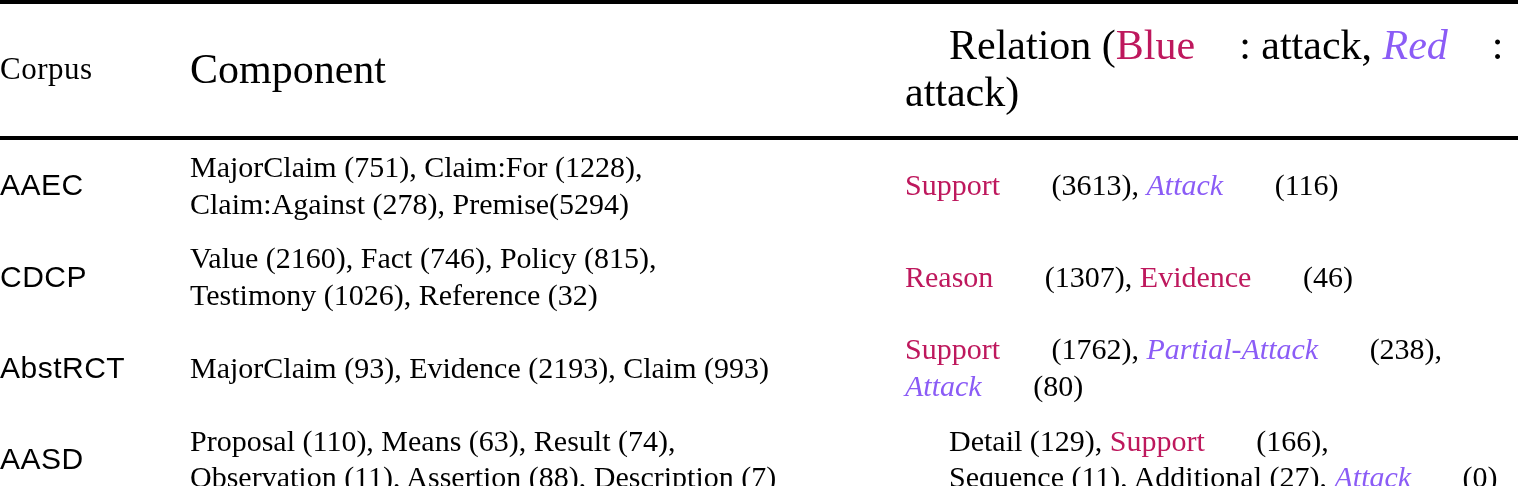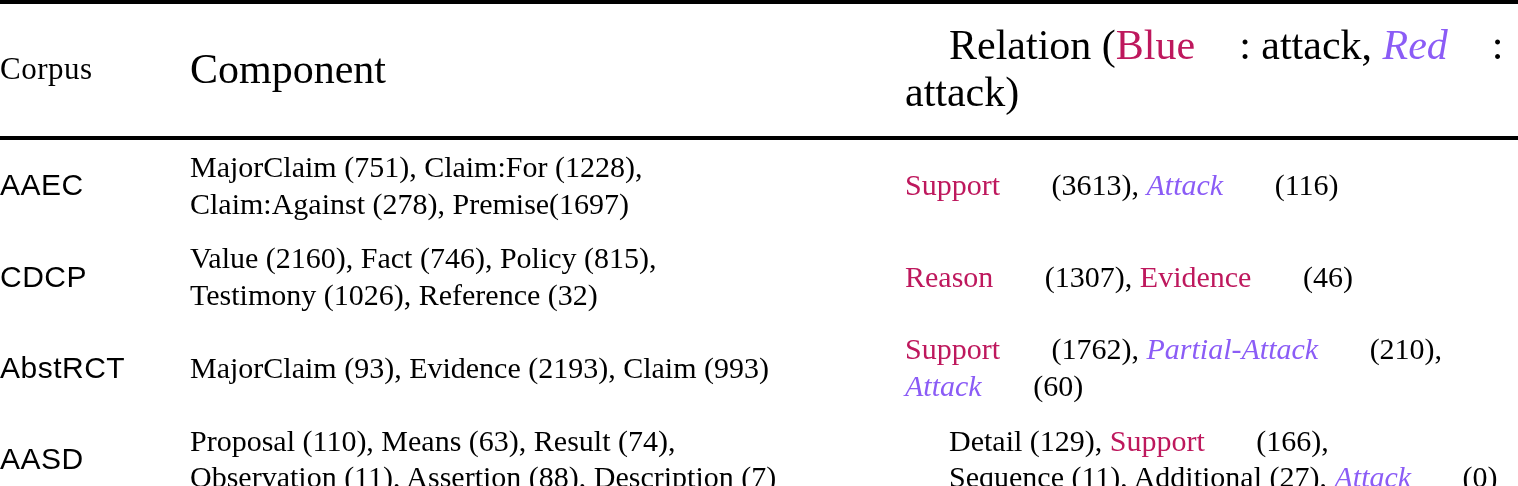--- a/index.html
+++ b/index.html
@@ -121,21 +121,21 @@
           <td class="cell-comp">Component</td>
           <td class="cell-rel"><span class="plain">Relation (</span><span class="blue">Blue</span><span class="plain">: attack, </span><span class="red">Red</span><span class="plain">: attack)</span></td>
         </tr>
         <tr class="rule-mid">
           <td colspan="3"></td>
         </tr>
         <tr class="data-row">
           <td class="cell-corpus">AAEC</td>
           <td class="cell-comp">
             <span class="line">MajorClaim (751), Claim:For (1228),</span>
-            <span class="line">Claim:Against (278), Premise(1697)</span>
+            <span class="line">Claim:Against (278), Premise(5294)</span>
           </td>
           <td class="cell-rel">
             <span class="line"><span class="blue">Support</span><span class="plain"> (3613), </span><span class="red">Attack</span><span class="plain"> (116)</span></span>
           </td>
         </tr>
         <tr class="rule-dashed">
           <td colspan="3"></td>
         </tr>
         <tr class="rule-dashed">
           <td colspan="3"></td>
@@ -152,22 +152,22 @@
         </tr>
         <tr class="rule-dashed">
           <td colspan="3"></td>
         </tr>
         <tr class="data-row">
           <td class="cell-corpus">AbstRCT</td>
           <td class="cell-comp">
             <span class="line">MajorClaim (93), Evidence (2193), Claim (993)</span>
           </td>
           <td class="cell-rel">
-            <span class="line"><span class="blue">Support</span><span class="plain"> (1762), </span><span class="red">Partial-Attack</span><span class="plain"> (210),</span></span>
-            <span class="line"><span class="red">Attack</span><span class="plain"> (60)</span></span>
+            <span class="line"><span class="blue">Support</span><span class="plain"> (1762), </span><span class="red">Partial-Attack</span><span class="plain"> (238),</span></span>
+            <span class="line"><span class="red">Attack</span><span class="plain"> (80)</span></span>
           </td>
         </tr>
         <tr class="rule-dashed">
           <td colspan="3"></td>
         </tr>
         <tr class="data-row">
           <td class="cell-corpus">AASD</td>
           <td class="cell-comp">
             <span class="line">Proposal (110), Means (63), Result (74),</span>
             <span class="line">Observation (11), Assertion (88), Description (7)</span>

